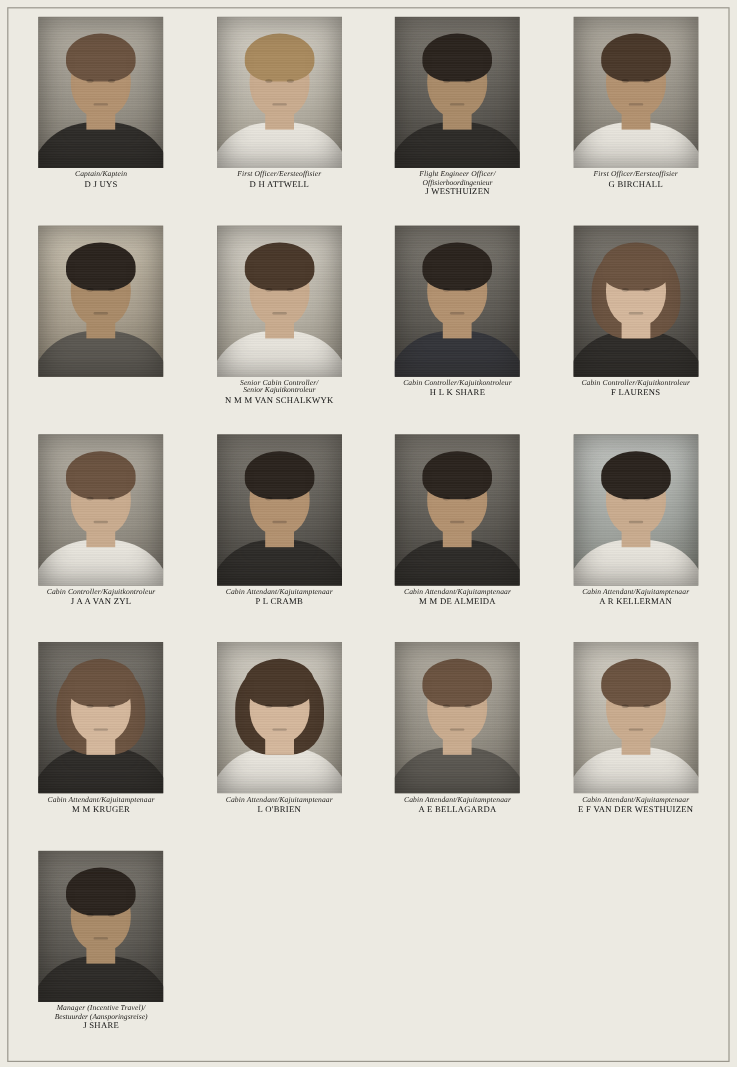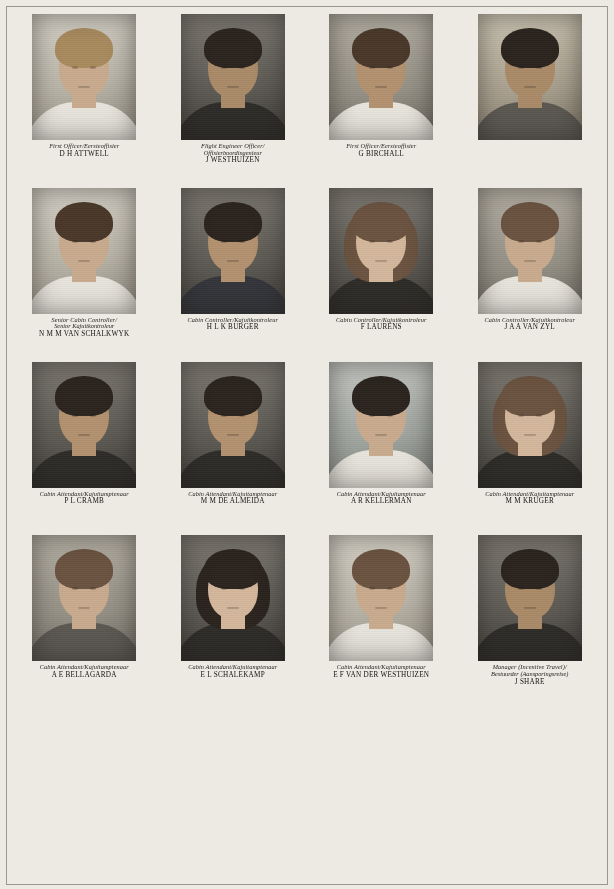--- a/index.html
+++ b/index.html
@@ -172,20 +172,38 @@
   }
 </style>
 </head>
 <body>
 
 <div class="page">
   <div class="page-border"></div>
   <div class="grid" id="grid">
       <div class="cell">
         <div class="photo">
+          <div class="bg bd-mid"></div>
+          <div class="shoulders sh-dark"></div>
+          <div class="neck sk-mid"></div>
+          <div class="head sk-mid"></div>
+          <div class="hair hr-mid"></div>
+          <div class="spot" style="width: 6px; height: 3px; left: 40px; top: 52px;"></div>
+          <div class="spot" style="width: 6px; height: 3px; left: 58px; top: 52px;"></div>
+          <div class="spot" style="width: 12px; height: 2px; left: 46px; top: 72px; border-radius: 2px;"></div>
+          <div class="grain"></div>
+          <div class="vign"></div>
+        </div>
+        <div class="caption">
+          <span class="role">Captain/Kaptein</span>
+          <span class="name">D J UYS</span>
+        </div>
+      </div>
+      <div class="cell">
+        <div class="photo">
           <div class="bg bd-light"></div>
           <div class="shoulders sh-white"></div>
           <div class="neck sk-light"></div>
           <div class="head sk-light"></div>
           <div class="hair hr-blond"></div>
           <div class="spot" style="width: 6px; height: 3px; left: 40px; top: 52px;"></div>
           <div class="spot" style="width: 6px; height: 3px; left: 58px; top: 52px;"></div>
           <div class="spot" style="width: 12px; height: 2px; left: 46px; top: 72px; border-radius: 2px;"></div>
           <div class="grain"></div>
           <div class="vign"></div>
@@ -273,21 +291,21 @@
           <div class="head sk-mid"></div>
           <div class="hair hr-dark"></div>
           <div class="spot" style="width: 6px; height: 3px; left: 40px; top: 52px;"></div>
           <div class="spot" style="width: 6px; height: 3px; left: 58px; top: 52px;"></div>
           <div class="spot" style="width: 12px; height: 2px; left: 46px; top: 72px; border-radius: 2px;"></div>
           <div class="grain"></div>
           <div class="vign"></div>
         </div>
         <div class="caption">
           <span class="role">Cabin Controller/Kajuitkontroleur</span>
-          <span class="name">H L K BURGER</span>
+          <span class="name">H L K SHARE</span>
         </div>
       </div>
       <div class="cell">
         <div class="photo">
           <div class="bg bd-dark"></div>
           <div class="shoulders sh-dark"></div>
           <div class="hair-long hr-mid"></div>
           <div class="neck sk-pale"></div>
           <div class="head sk-pale"></div>
           <div class="hair hr-mid"></div>
@@ -388,53 +406,53 @@
           <div class="grain"></div>
           <div class="vign"></div>
         </div>
         <div class="caption">
           <span class="role">Cabin Attendant/Kajuitamptenaar</span>
           <span class="name">M M KRUGER</span>
         </div>
       </div>
       <div class="cell">
         <div class="photo">
+          <div class="bg bd-light"></div>
+          <div class="shoulders sh-white"></div>
+          <div class="hair-long hr-brown"></div>
+          <div class="neck sk-pale"></div>
+          <div class="head sk-pale"></div>
+          <div class="hair hr-brown"></div>
+          <div class="spot" style="width: 6px; height: 3px; left: 40px; top: 52px;"></div>
+          <div class="spot" style="width: 6px; height: 3px; left: 58px; top: 52px;"></div>
+          <div class="spot" style="width: 12px; height: 2px; left: 46px; top: 72px; border-radius: 2px;"></div>
+          <div class="grain"></div>
+          <div class="vign"></div>
+        </div>
+        <div class="caption">
+          <span class="role">Cabin Attendant/Kajuitamptenaar</span>
+          <span class="name">L O'BRIEN</span>
+        </div>
+      </div>
+      <div class="cell">
+        <div class="photo">
           <div class="bg bd-mid"></div>
           <div class="shoulders sh-mid"></div>
           <div class="neck sk-light"></div>
           <div class="head sk-light"></div>
           <div class="hair hr-mid"></div>
           <div class="spot" style="width: 6px; height: 3px; left: 40px; top: 52px;"></div>
           <div class="spot" style="width: 6px; height: 3px; left: 58px; top: 52px;"></div>
           <div class="spot" style="width: 12px; height: 2px; left: 46px; top: 72px; border-radius: 2px;"></div>
           <div class="grain"></div>
           <div class="vign"></div>
         </div>
         <div class="caption">
           <span class="role">Cabin Attendant/Kajuitamptenaar</span>
           <span class="name">A E BELLAGARDA</span>
-        </div>
-      </div>
-      <div class="cell">
-        <div class="photo">
-          <div class="bg bd-dark"></div>
-          <div class="shoulders sh-dark"></div>
-          <div class="hair-long hr-dark"></div>
-          <div class="neck sk-pale"></div>
-          <div class="head sk-pale"></div>
-          <div class="hair hr-dark"></div>
-          <div class="spot" style="width: 6px; height: 3px; left: 40px; top: 52px;"></div>
-          <div class="spot" style="width: 6px; height: 3px; left: 58px; top: 52px;"></div>
-          <div class="spot" style="width: 12px; height: 2px; left: 46px; top: 72px; border-radius: 2px;"></div>
-          <div class="grain"></div>
-          <div class="vign"></div>
-        </div>
-        <div class="caption">
-          <span class="role">Cabin Attendant/Kajuitamptenaar</span>
-          <span class="name">E L SCHALEKAMP</span>
         </div>
       </div>
       <div class="cell">
         <div class="photo">
           <div class="bg bd-light"></div>
           <div class="shoulders sh-white"></div>
           <div class="neck sk-light"></div>
           <div class="head sk-light"></div>
           <div class="hair hr-mid"></div>
           <div class="spot" style="width: 6px; height: 3px; left: 40px; top: 52px;"></div>

